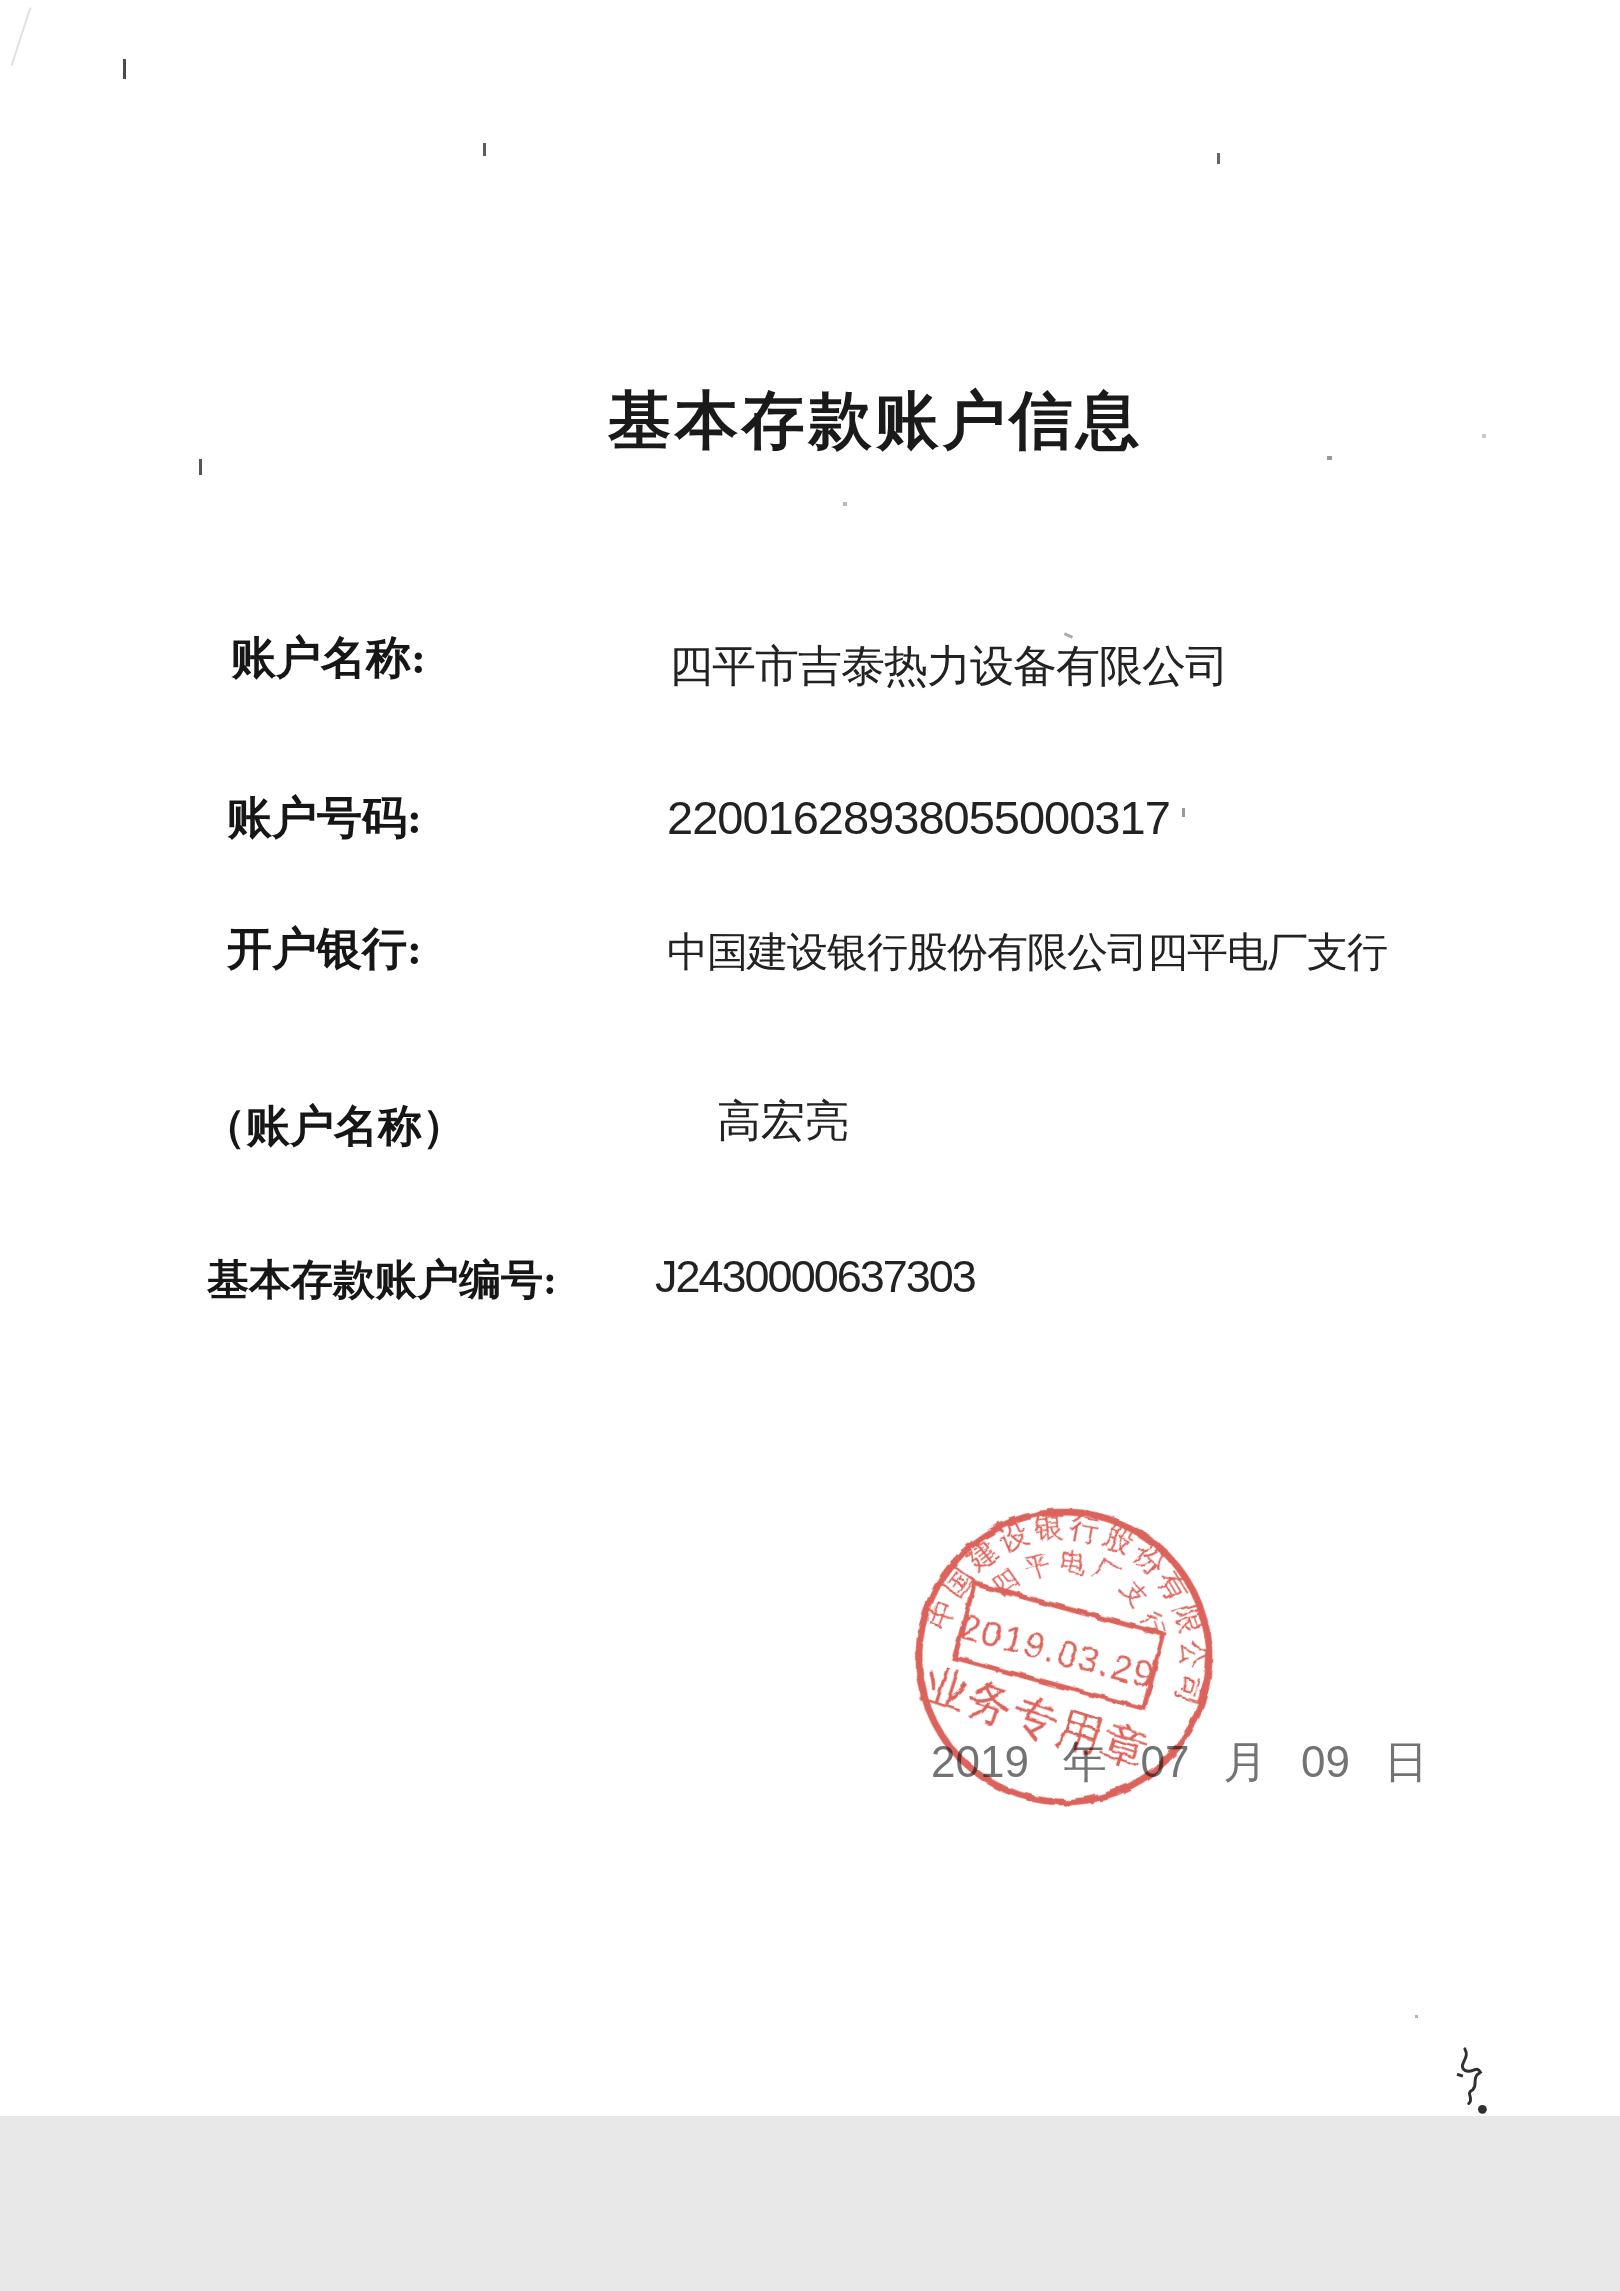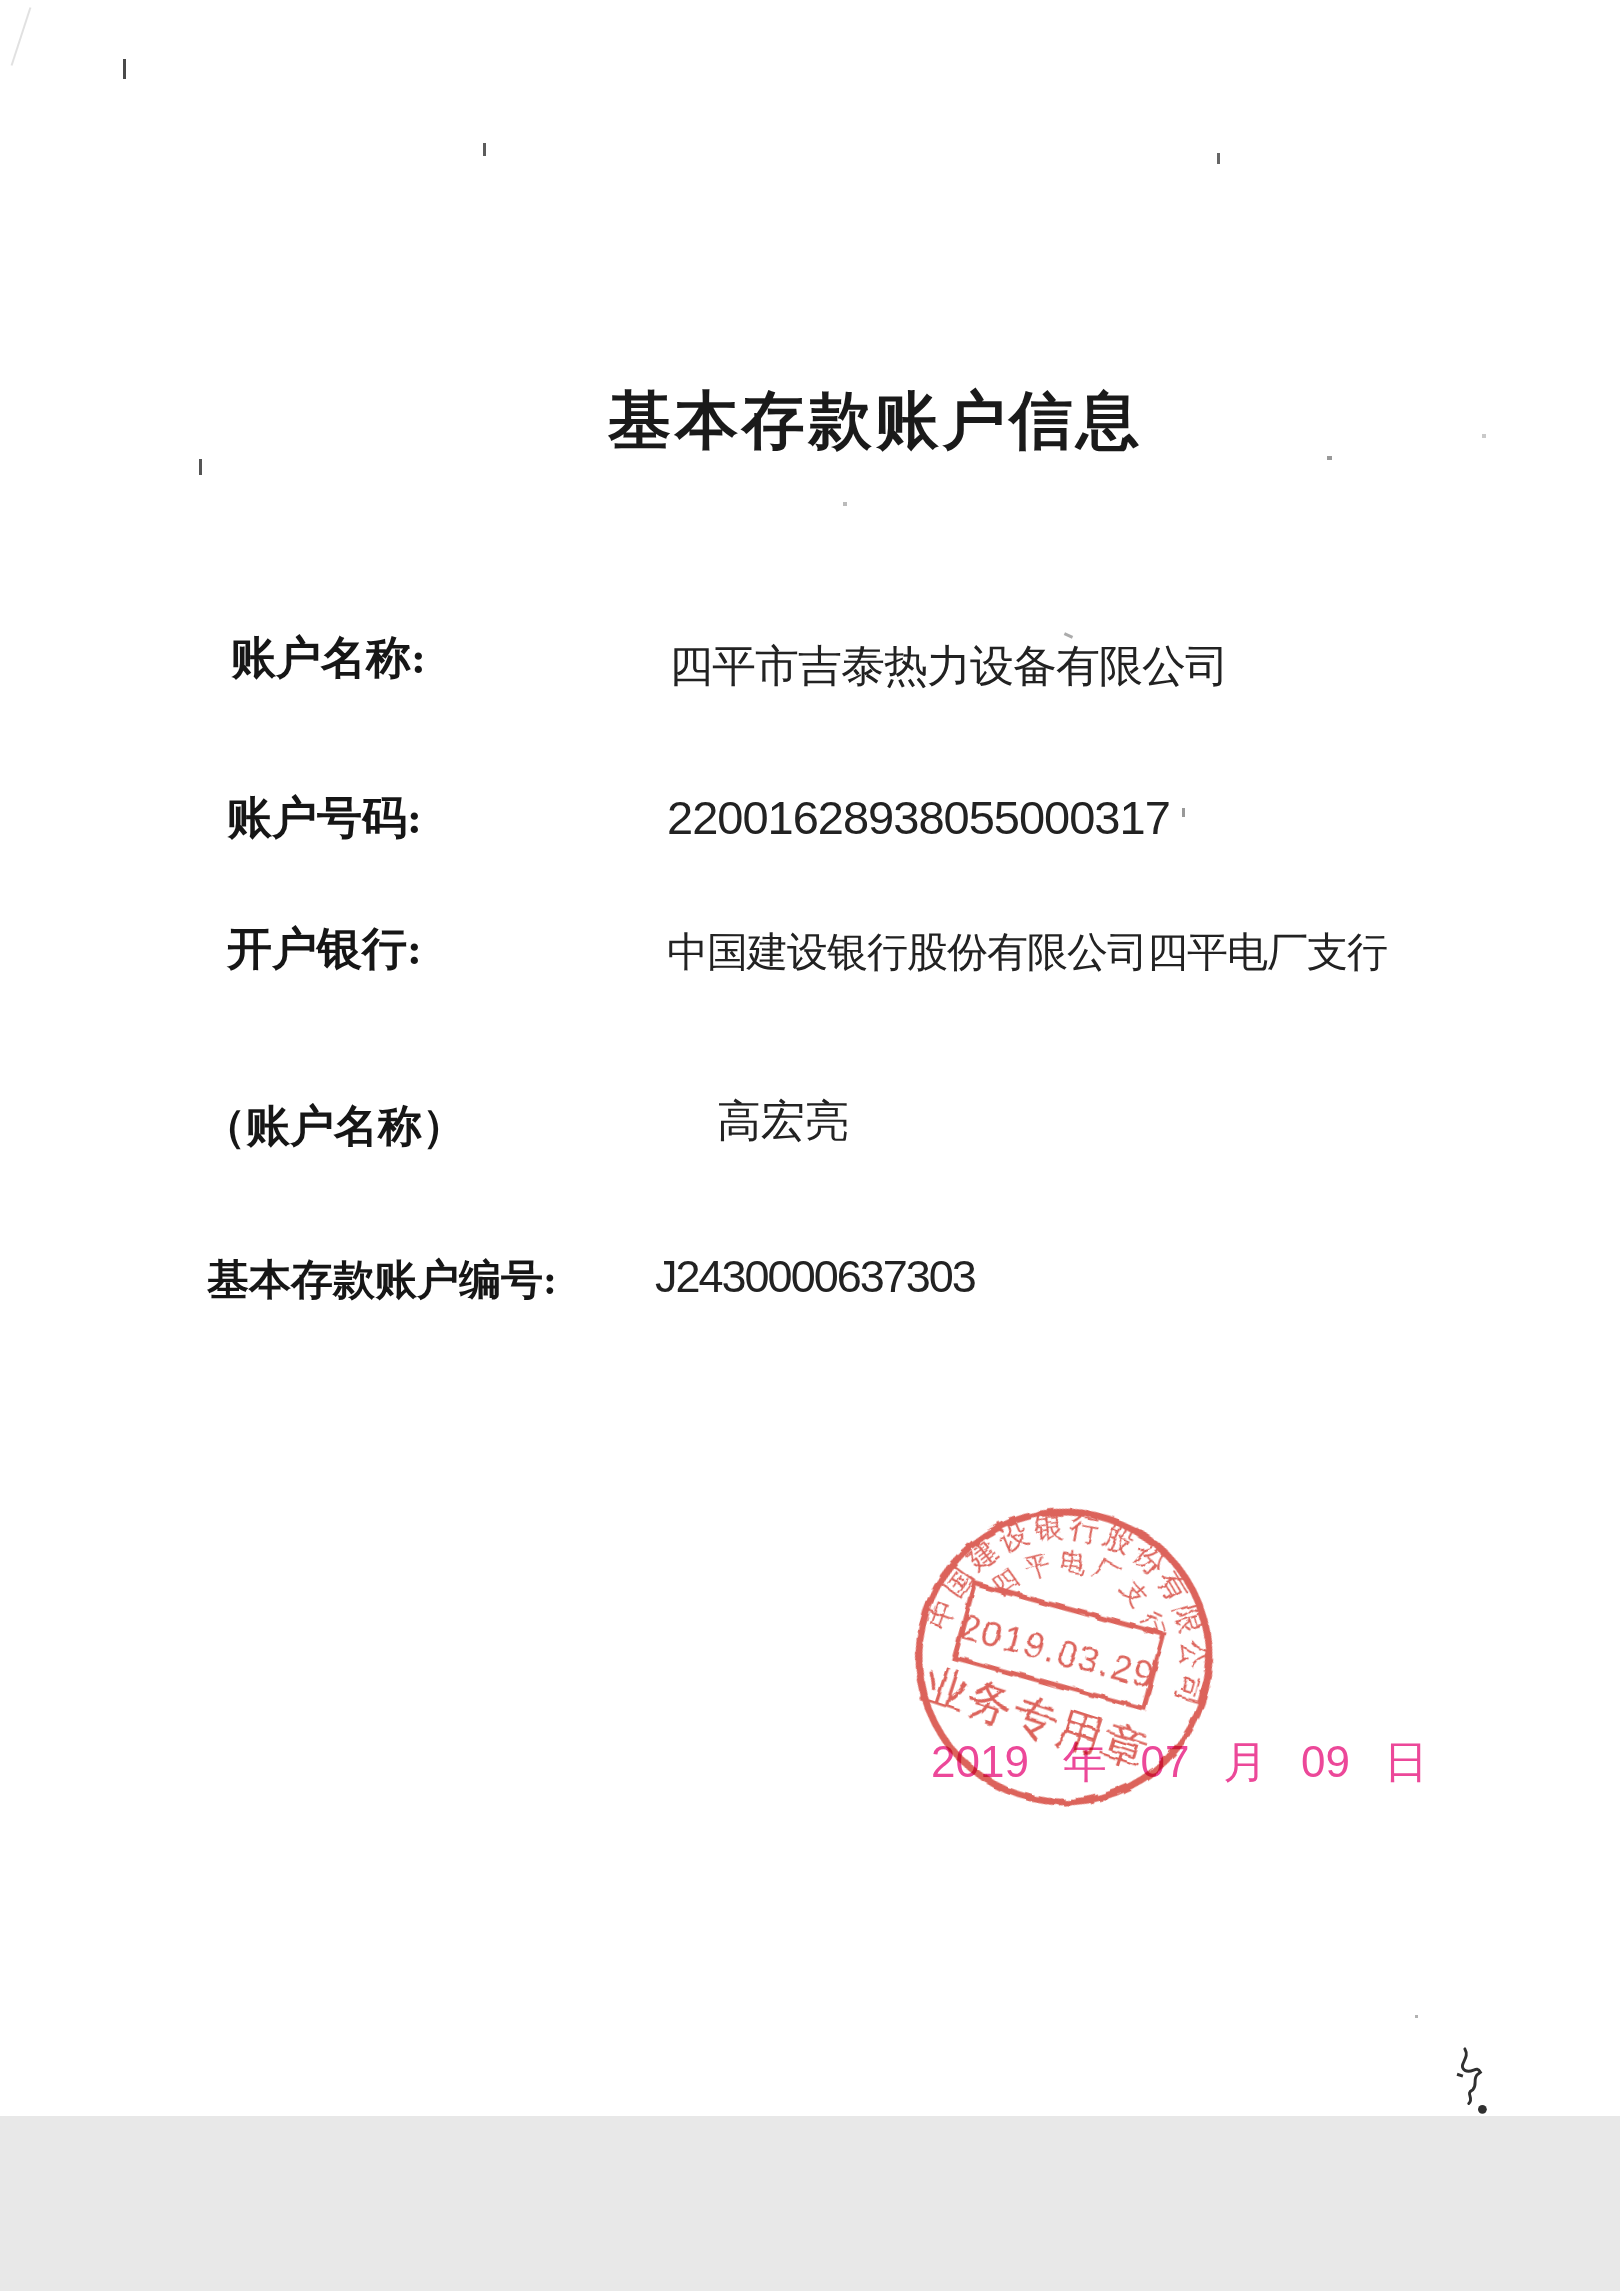--- a/index.html
+++ b/index.html
@@ -24,21 +24,21 @@
   .r3-label { left:227px; top:919px;  font-size:45px; }
   .r3-value { left:667px; top:925px;  font-size:41px; letter-spacing:-1px; }
   .r4-label1{ left:226px; top:1033px; font-size:44px; }
   .r4-label2{ left:202px; top:1097px; font-size:44px; }
   .r4-value { left:669px; top:1092px; font-size:44px;margin-left:48px; }
   .r5-label { left:207px; top:1252px; font-size:42px; }
   .r5-value { left:655px; top:1251px; font-size:45px; letter-spacing:-2px;
               font-family:"Liberation Sans","DejaVu Sans",sans-serif; font-weight:400; }
   .date-line {
     position:absolute; left:931px; top:1733px;
-    font-size:44px; color:#ec4899; word-spacing:21.6px; white-space:nowrap;
+    font-size:44px; color:#737373; word-spacing:21.6px; white-space:nowrap;
     font-family:"Liberation Sans","DejaVu Sans",sans-serif;
     mix-blend-mode:multiply;
   }
   .stamp {
     position:absolute; left:868px; top:1461px; width:392px; height:392px;
     mix-blend-mode:multiply; opacity:0.86;
   }
   .ink-blob { position:absolute; left:1449px; top:2045px; width:59px; height:78px; opacity:0.9; }
   .speck { position:absolute; background:#333; }
   .s1 { left:123px;  top:59px;   width:2.9px; height:19.6px; opacity:.85; background:#2a2a2a; }

